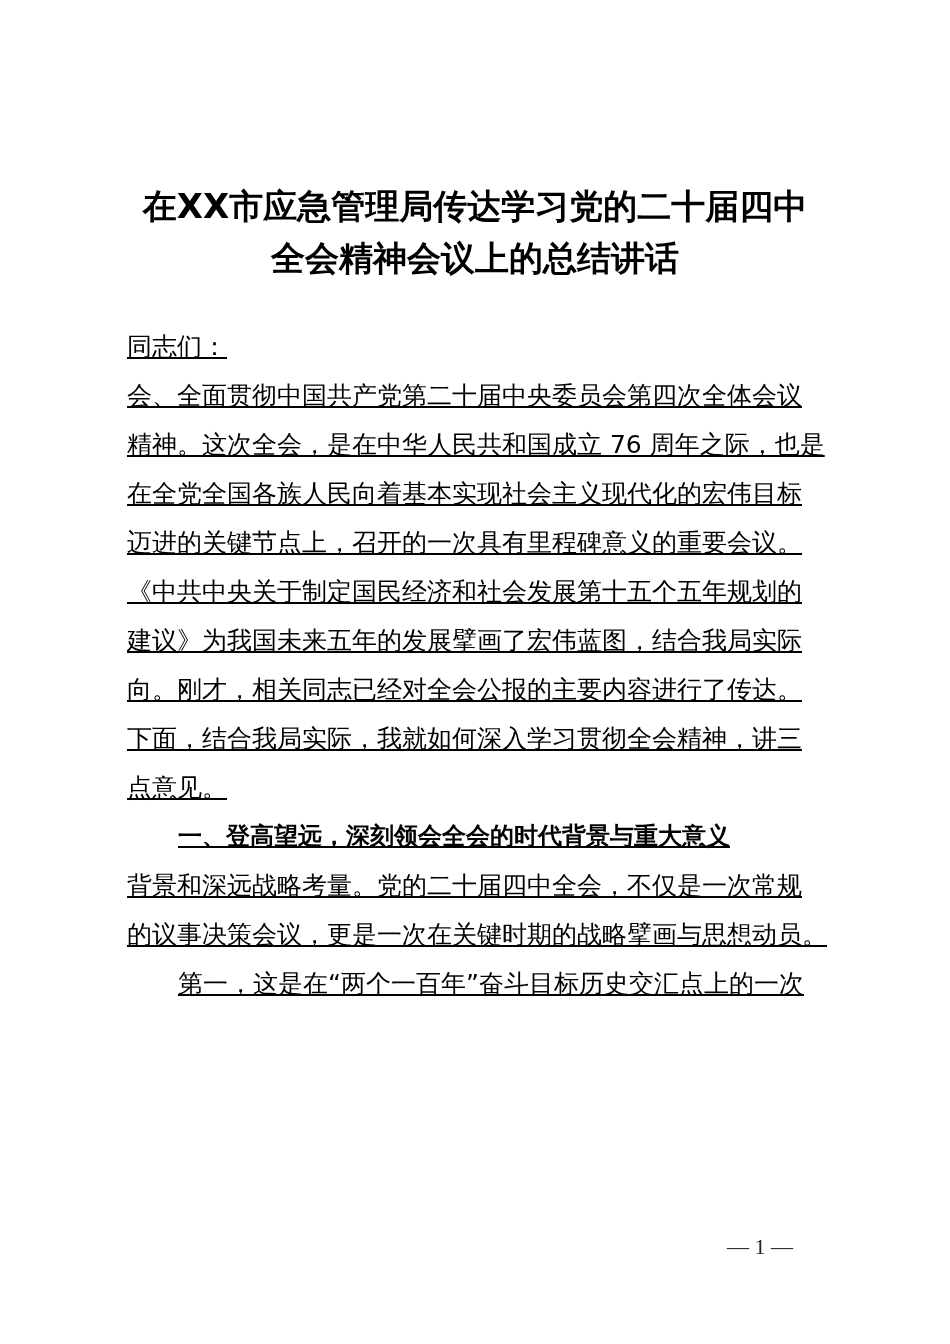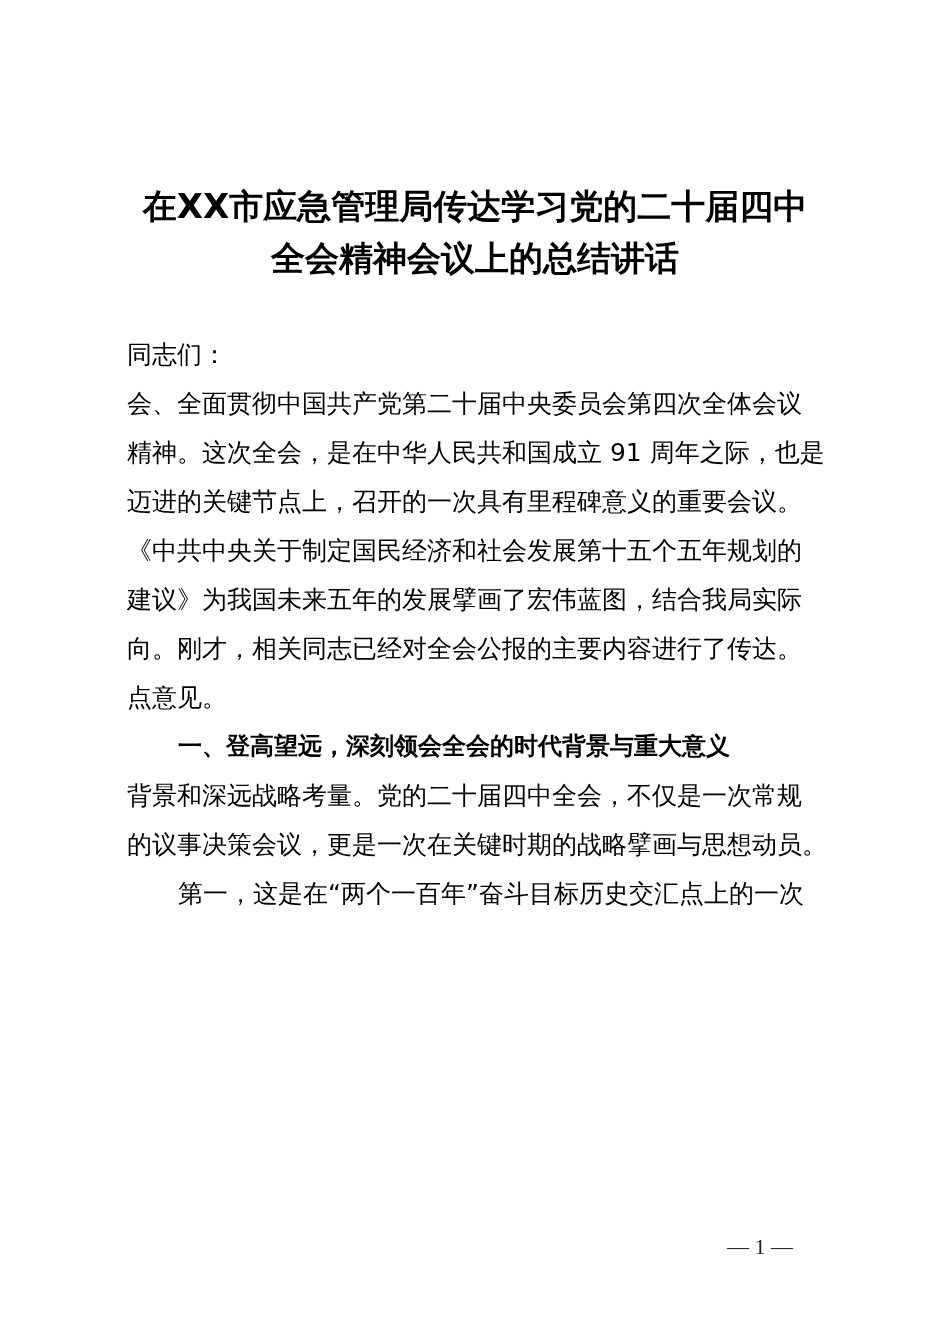--- a/index.html
+++ b/index.html
@@ -64,30 +64,32 @@
 </head>
 <body>
 
 <div class="page">
 
   <div class="title">
     <span class="line">在XX市应急管理局传达学习党的二十届四中</span>
     <span class="line">全会精神会议上的总结讲话</span>
   </div>
 
-  <div class="body-text" style="top:330px;">
+  <div class="body-text" style="top:322px;text-decoration:underline;">
     <span class="line">同志们：</span>
 
     <div>
       <span class="line">会、全面贯彻中国共产党第二十届中央委员会第四次全体会议</span>
-      <span class="line">精神。这次全会，是在中华人民共和国成立 91 周年之际，也是</span>
+      <span class="line">精神。这次全会，是在中华人民共和国成立 76 周年之际，也是</span>
+      <span class="line">在全党全国各族人民向着基本实现社会主义现代化的宏伟目标</span>
       <span class="line">迈进的关键节点上，召开的一次具有里程碑意义的重要会议。</span>
       <span class="line">《中共中央关于制定国民经济和社会发展第十五个五年规划的</span>
       <span class="line">建议》为我国未来五年的发展擘画了宏伟蓝图，结合我局实际</span>
       <span class="line">向。刚才，相关同志已经对全会公报的主要内容进行了传达。</span>
+      <span class="line">下面，结合我局实际，我就如何深入学习贯彻全会精神，讲三</span>
       <span class="line">点意见。</span>
     </div>
 
     <span class="line indent heading">一、登高望远，深刻领会全会的时代背景与重大意义</span>
 
     <div>
       <span class="line">背景和深远战略考量。党的二十届四中全会，不仅是一次常规</span>
       <span class="line">的议事决策会议，更是一次在关键时期的战略擘画与思想动员。</span>
     </div>
 

